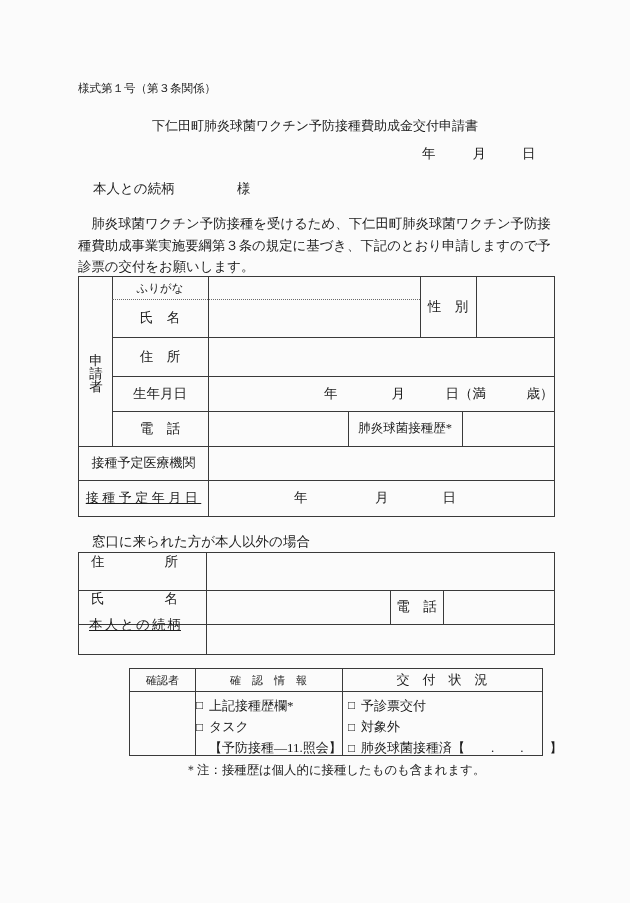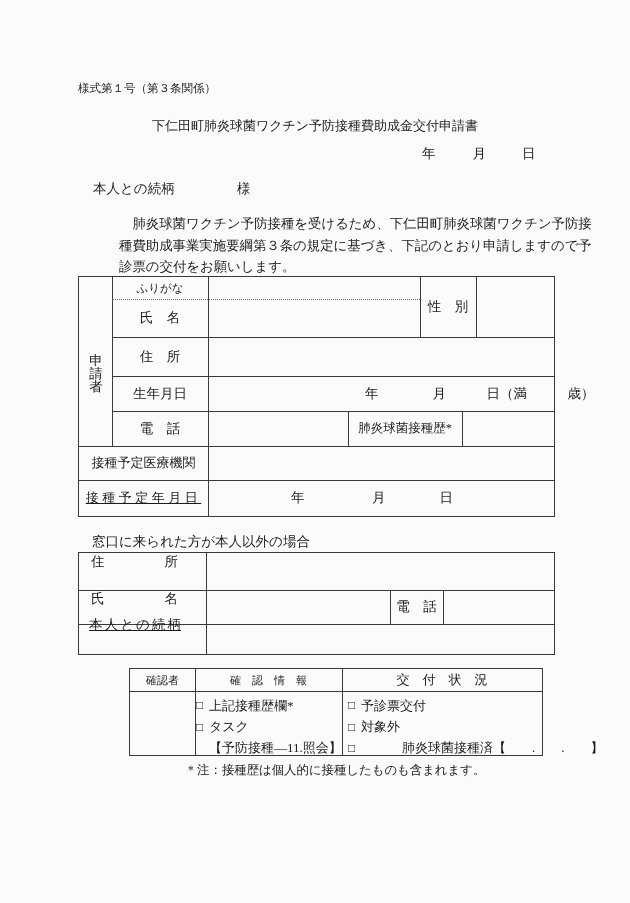--- a/index.html
+++ b/index.html
@@ -6,21 +6,21 @@
   .page{
     position:relative;
     width:630px;height:903px;
     background:#fbfbfb;
     font-family:"Liberation Serif","DejaVu Serif",serif;
     color:#1c1c1c;
     font-size:13.5px;
     overflow:hidden;
   }
   .abs{position:absolute;}
-  .pre{white-space:pre;margin-left:41px;}
+  .pre{white-space:pre;}
   .ln{position:absolute;background:#3a3a3a;}
   .vln{width:1px;}
   .hln{height:1px;}
   .dotln{position:absolute;height:0;border-top:1px dotted #6a6a6a;background:none;}
   .box{position:absolute;border:1px solid #3a3a3a;}
   .cell{position:absolute;display:flex;align-items:center;justify-content:center;white-space:pre;}
   .cell-left{position:absolute;display:flex;align-items:center;white-space:pre;}
   .jcell{position:absolute;text-align:justify;text-align-last:justify;display:flex;align-items:flex-start;white-space:nowrap;}
   .jcell > span{width:100%;text-align:justify;text-align-last:justify;}
   .vert{
@@ -81,21 +81,21 @@
     <div class="cell" style="left:33px;top:22px;width:96px;height:38px;">氏　名</div>
     <div class="cell" style="left:33px;top:60px;width:96px;height:39px;">住　所</div>
     <div class="cell" style="left:33px;top:99px;width:96px;height:35px;">生年月日</div>
     <div class="cell" style="left:33px;top:134px;width:96px;height:35px;">電　話</div>
     <div class="cell" style="left:269px;top:134px;width:114px;height:35px;font-size:12.5px;">肺炎球菌接種歴*</div>
     <div class="cell" style="left:341px;top:0;width:56px;height:60px;">性　別</div>
     <div class="cell" style="left:0;top:169px;width:129px;height:34px;font-size:13px;">接種予定医療機関</div>
     <div class="cell" style="left:0;top:203px;width:129px;height:36px;letter-spacing:3.5px;font-size:13px;text-decoration:underline;">接種予定年月日</div>
 
     <div class="cell-left pre" style="left:129px;top:99px;width:346px;height:35px;padding-left:116px;box-sizing:border-box;">年　　　　月　　　日（満　　　歳）</div>
-    <div class="cell-left pre" style="left:129px;top:203px;width:346px;height:36px;padding-left:42px;box-sizing:border-box;">年　　　　　月　　　　日</div>
+    <div class="cell-left pre" style="left:129px;top:203px;width:346px;height:36px;padding-left:86px;box-sizing:border-box;">年　　　　　月　　　　日</div>
 
     <div class="field" style="left:130px;top:0;width:211px;height:22px;"></div>
     <div class="field" style="left:130px;top:23px;width:211px;height:37px;"></div>
     <div class="field" style="left:398px;top:0;width:77px;height:60px;"></div>
     <div class="field" style="left:130px;top:61px;width:345px;height:38px;"></div>
     <div class="field" style="left:130px;top:135px;width:139px;height:34px;"></div>
     <div class="field" style="left:384px;top:135px;width:91px;height:34px;"></div>
     <div class="field" style="left:130px;top:170px;width:345px;height:33px;"></div>
   </div>
 

